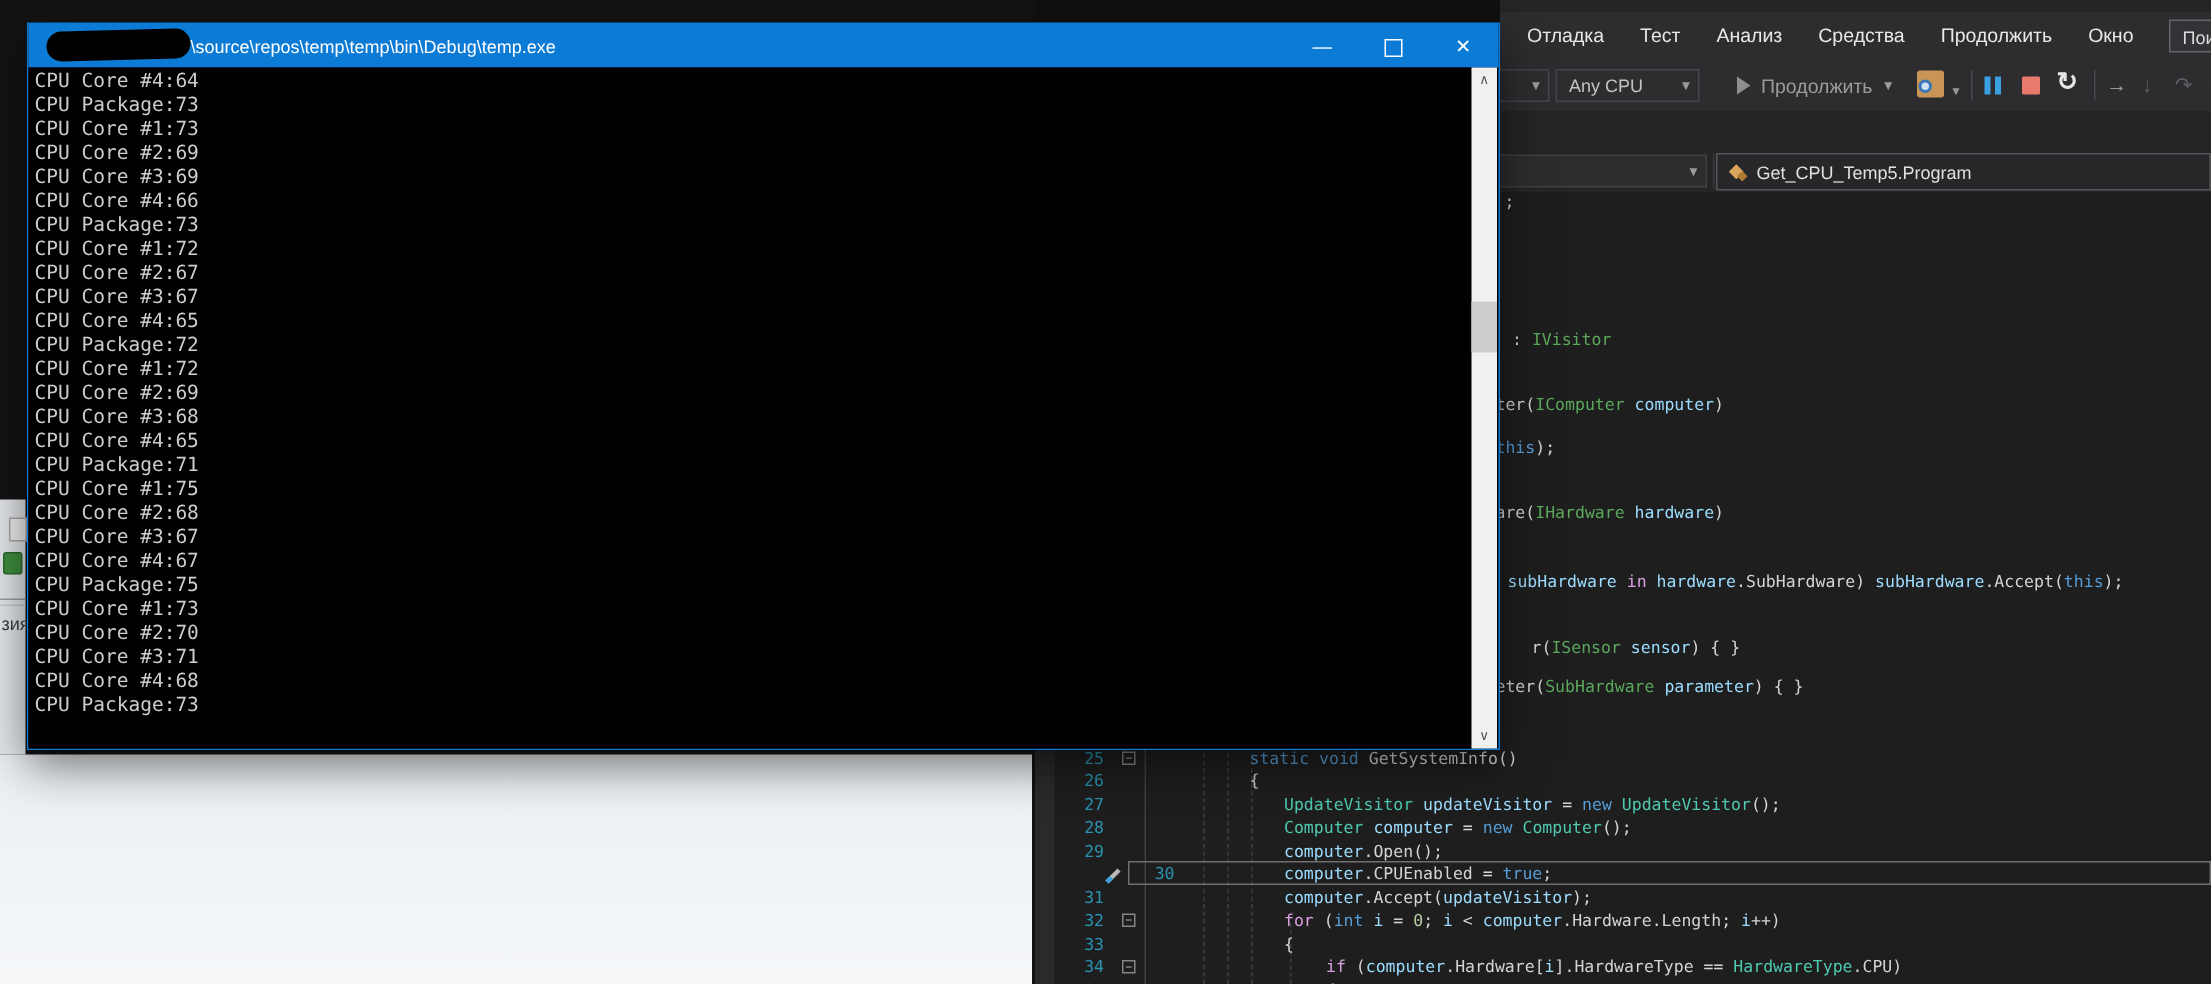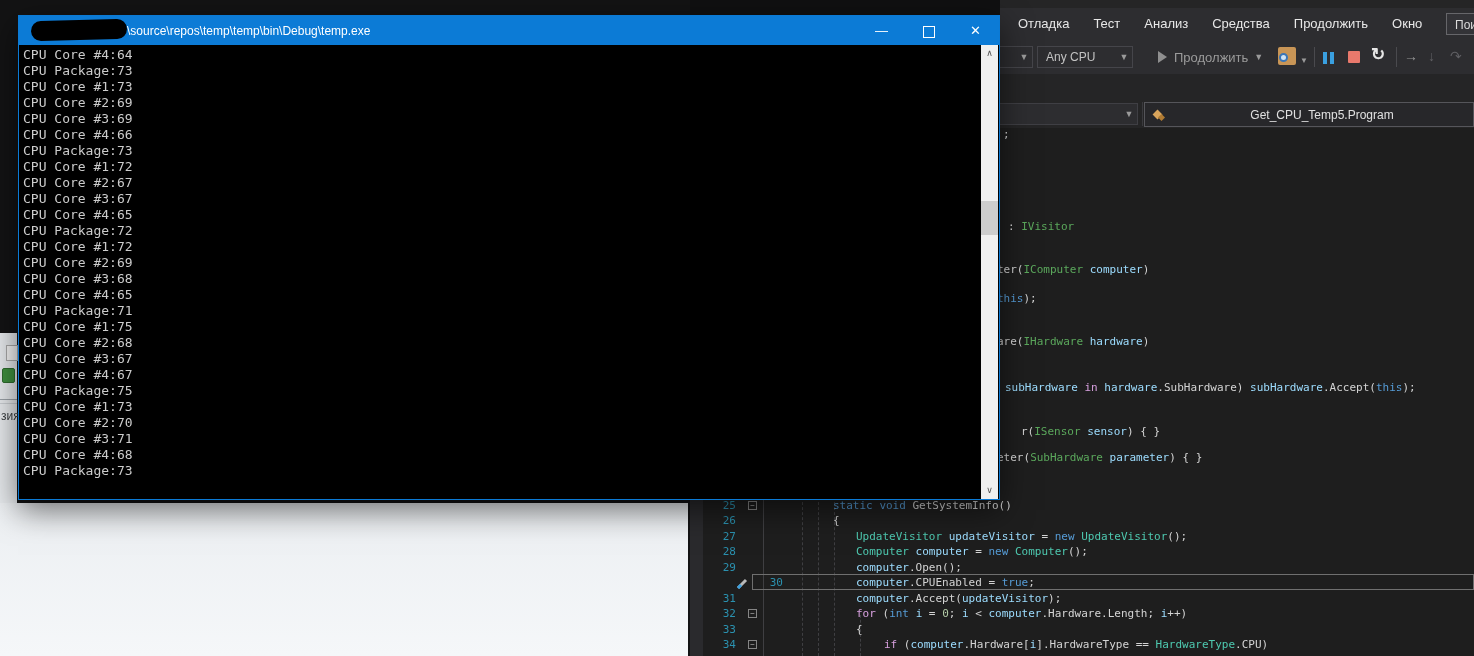--- a/index.html
+++ b/index.html
@@ -116,21 +116,21 @@
   <div id="vs-navbar" class="abs">
     <div class="combo abs" style="left:240px;top:3px;width:208px;border-color:#3F3F44;">
       <span class="combo-text"></span>
       <span class="combo-arrow">▼</span>
     </div>
     <div class="combo abs" style="left:454px;top:2px;width:330px;height:25px;border-color:#55555A;background:#27272A;">
       <svg width="15" height="14" style="margin-left:6px;flex:none;">
         <rect x="3" y="3" width="7" height="7" fill="#D9A55C" transform="rotate(45 6.5 6.5)"></rect>
         <rect x="8" y="7" width="5" height="5" fill="#B07B33" transform="rotate(45 10.5 9.5)"></rect>
       </svg>
-      <span class="combo-text" style="color:#E0E0E0;padding-left:5px;text-align:center;">Get_CPU_Temp5.Program</span>
+      <span class="combo-text" style="color:#E0E0E0;padding-left:5px;">Get_CPU_Temp5.Program</span>
     </div>
   </div>
   <div id="navbar-sep" class="abs"></div>
 
   <div id="vs-editor" class="abs">
     <div id="gutter-band" class="abs"></div>
     <div id="structure-line" class="abs"></div>
     <div class="indent-guide abs" style="left:112px;top:369px;height:159px;"></div>
     <div class="indent-guide abs" style="left:128px;top:369px;height:159px;"></div>
     <div class="indent-guide abs" style="left:144px;top:369px;height:159px;"></div>

